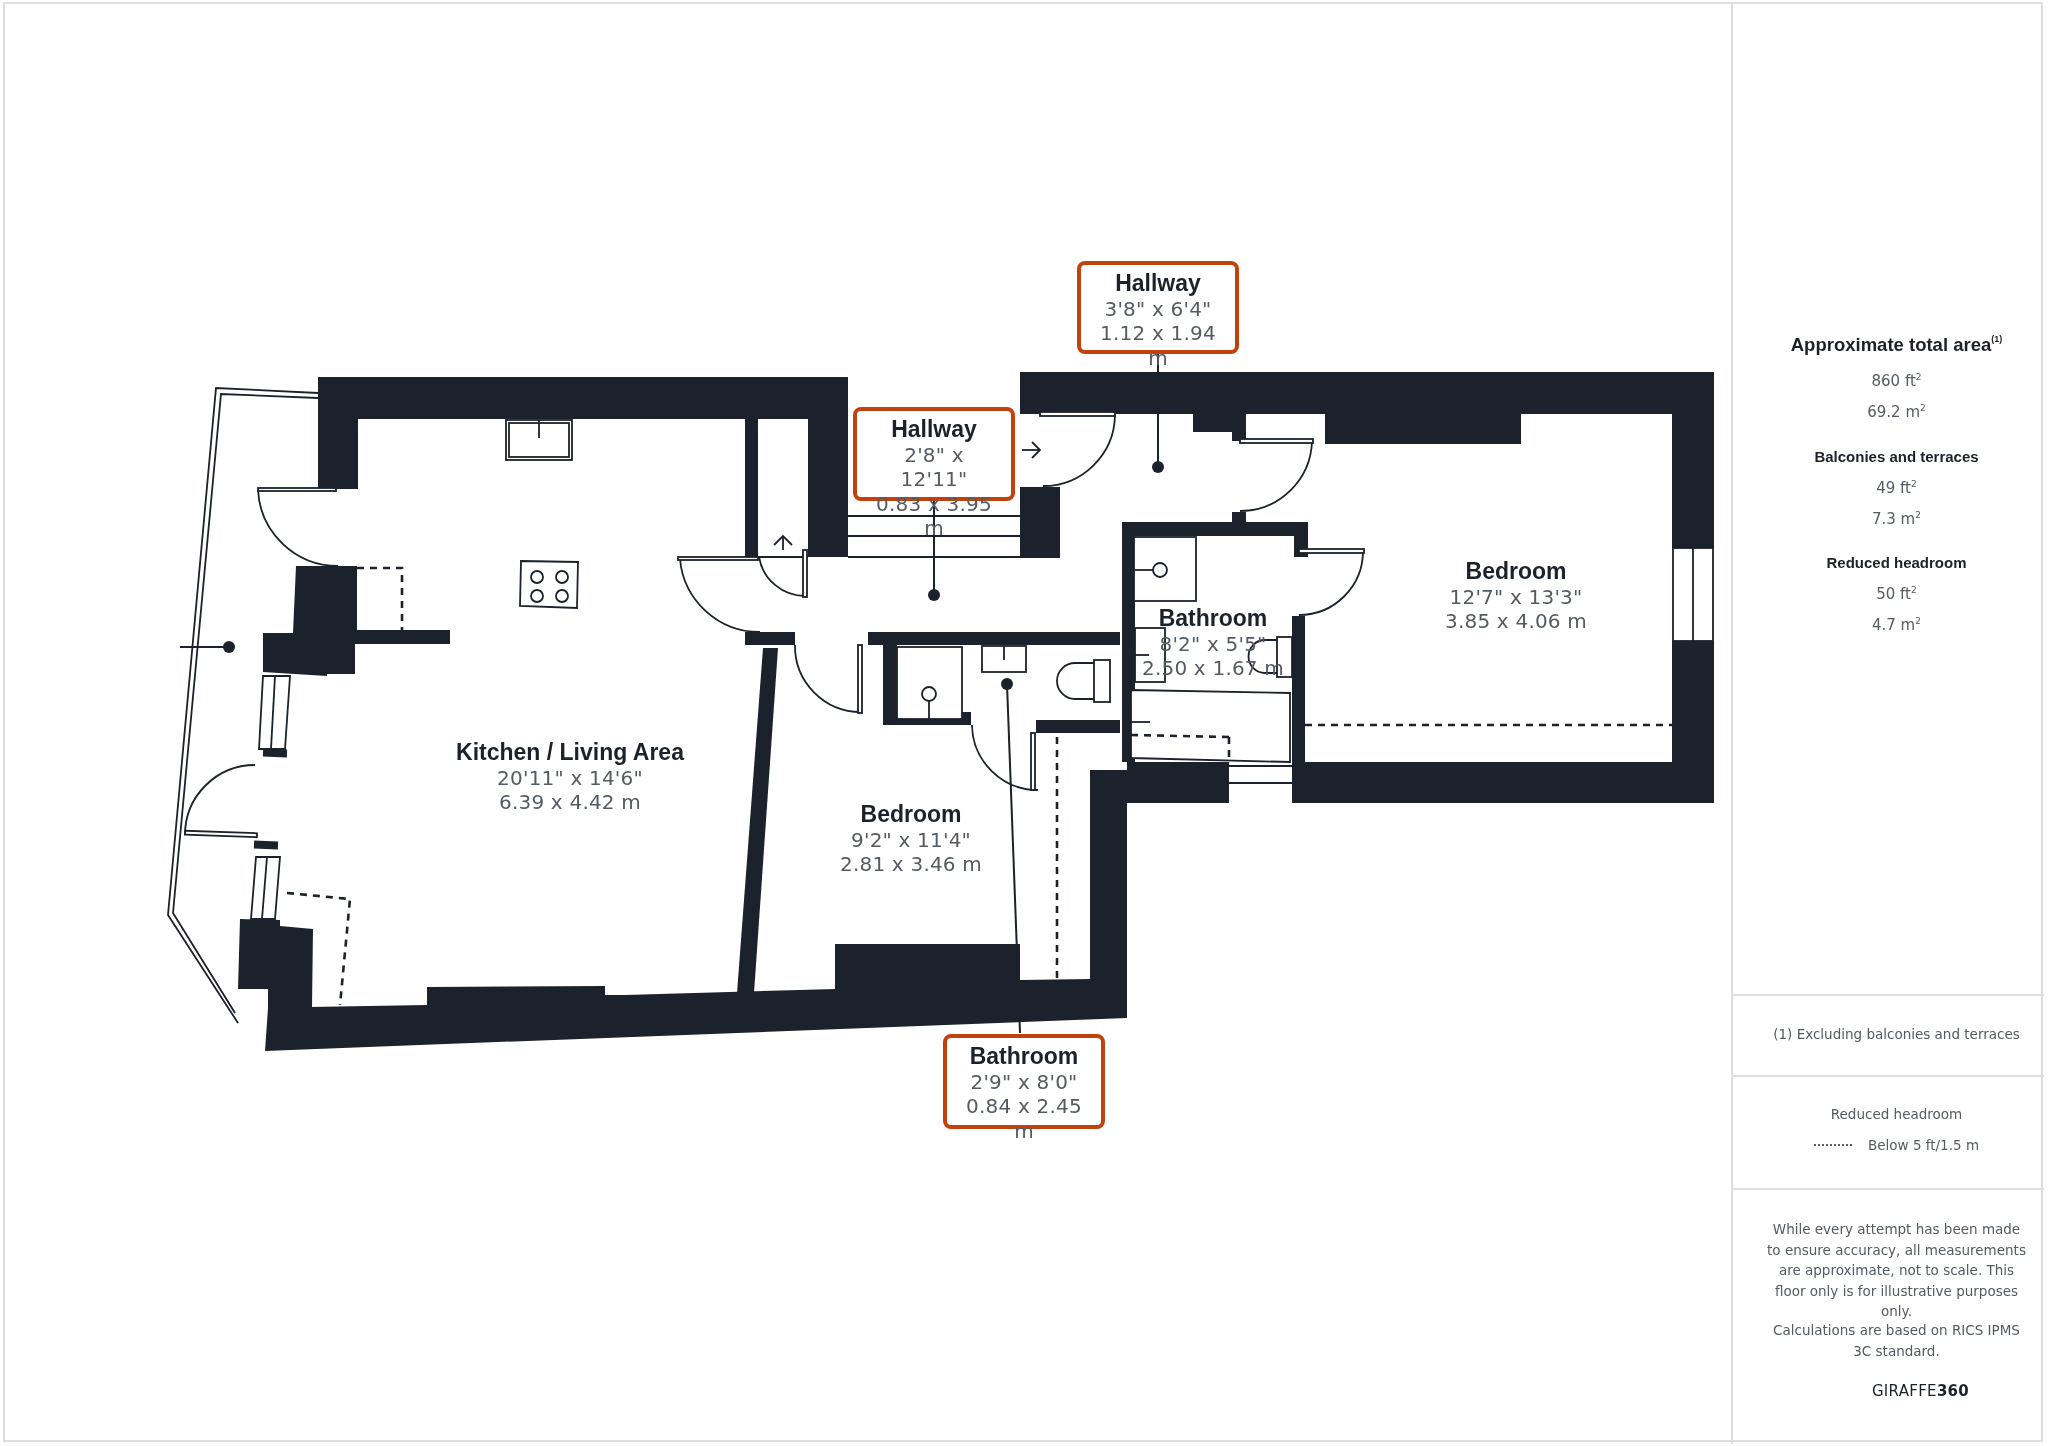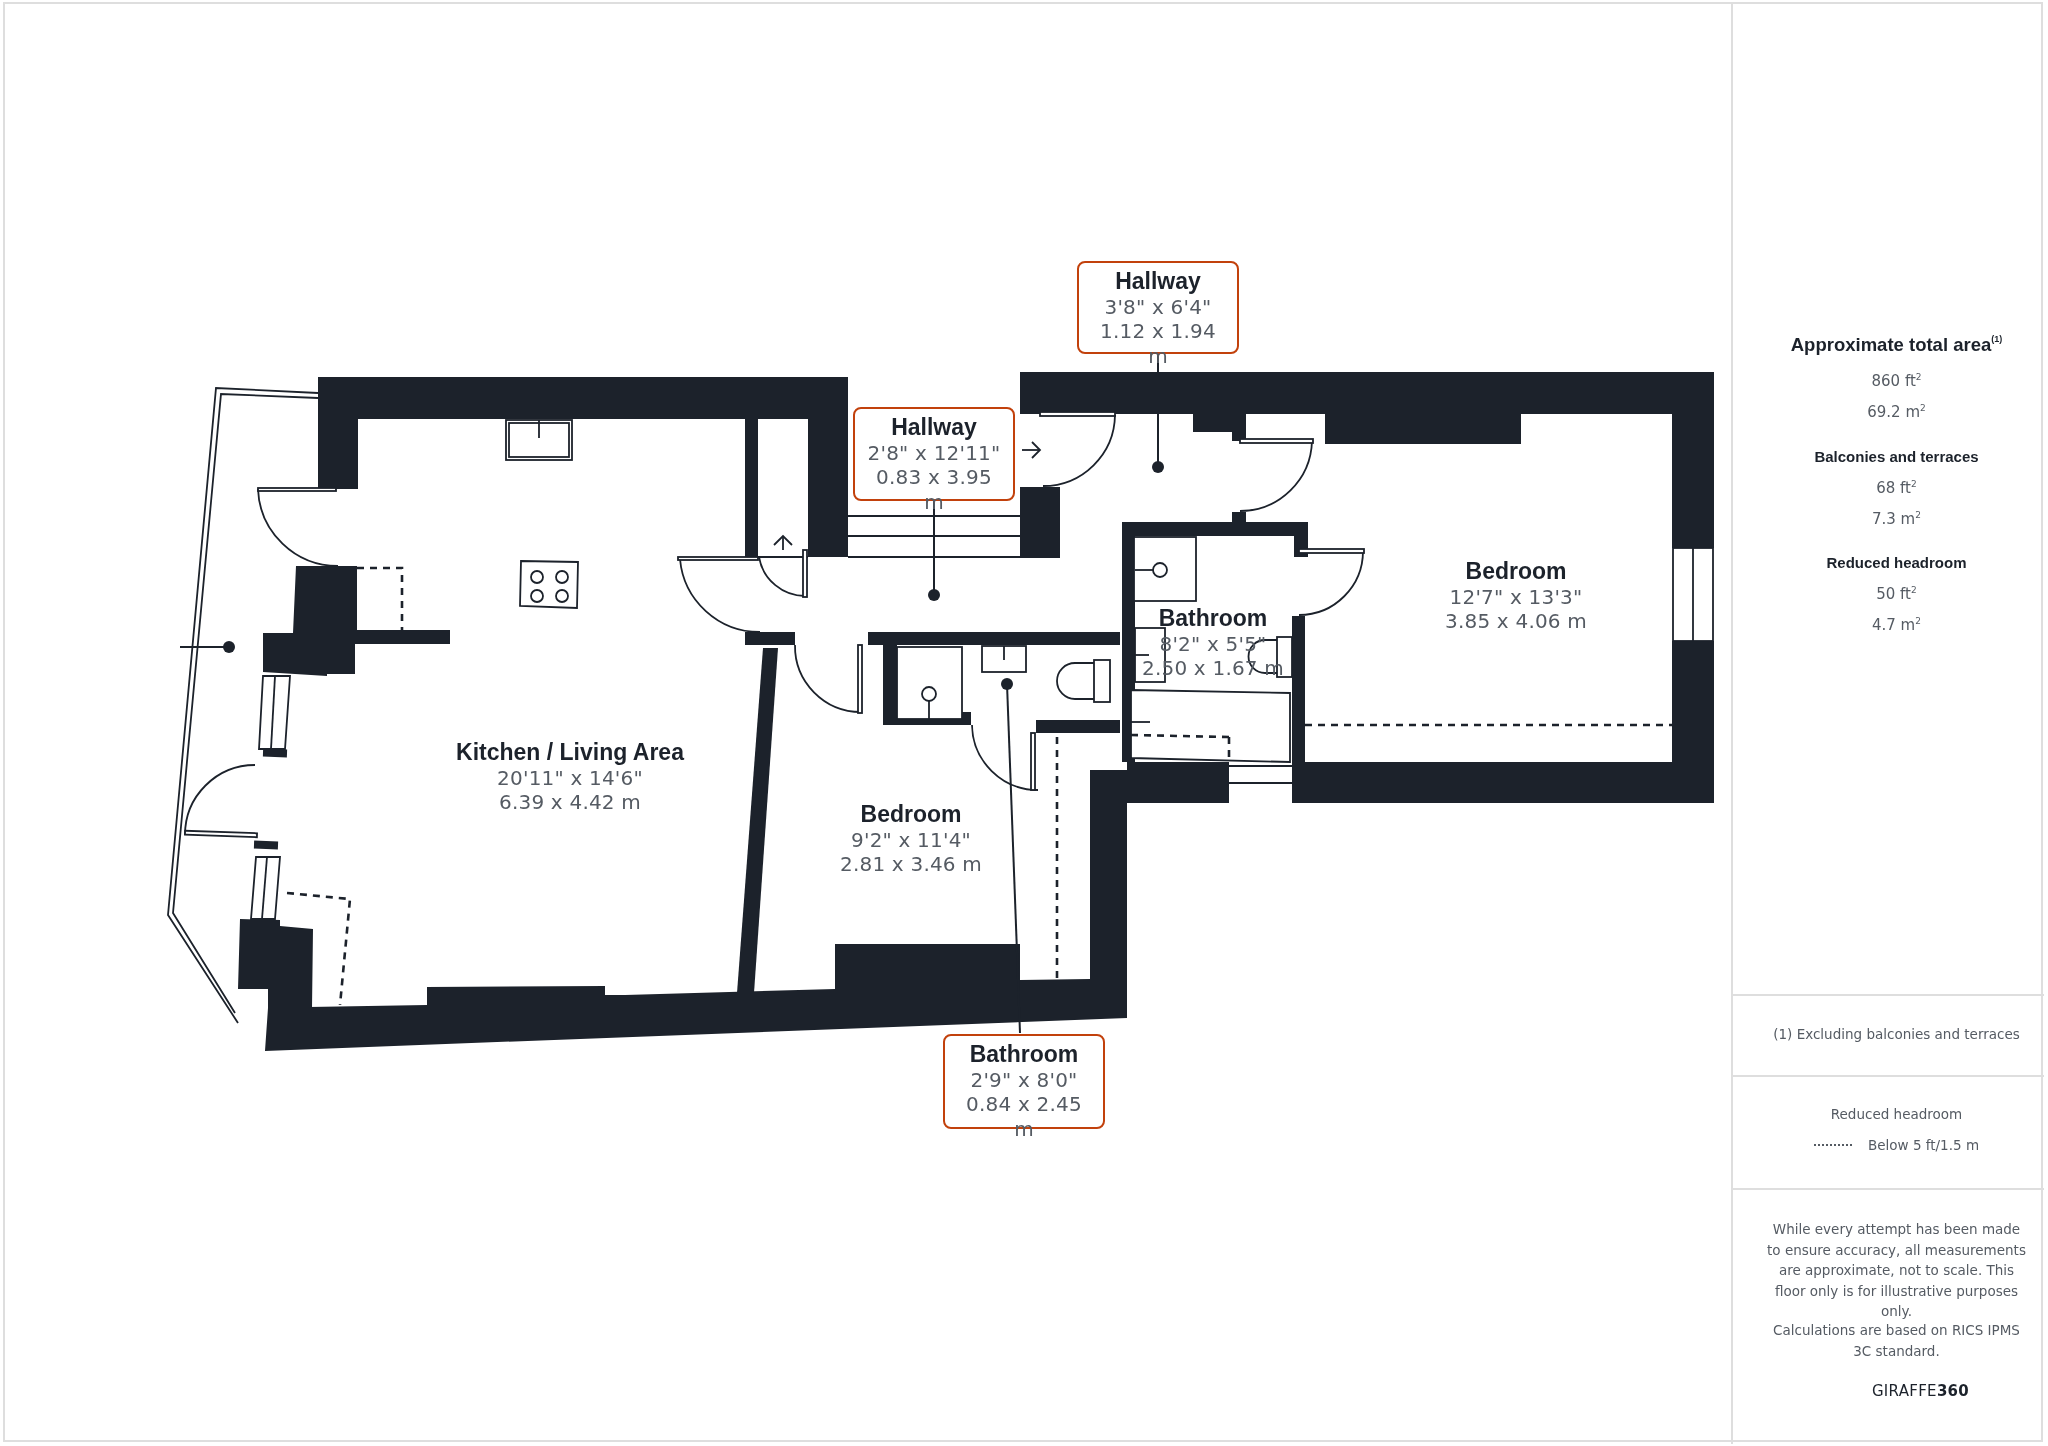--- a/index.html
+++ b/index.html
@@ -11,21 +11,21 @@
     .plan { position:absolute; left:0; top:0; width:1731px; height:1446px; }
     .plan svg { position:absolute; left:0; top:0; }
     .wall { fill:#1c222b; }
     .thin { fill:none; stroke:#1c222b; stroke-width:1.8; }
     .dbl { fill:#fff; stroke:#1c222b; stroke-width:1.8; }
     .dash { fill:none; stroke:#1c222b; stroke-width:2.6; stroke-dasharray:7 6; }
     .lead { stroke:#1c222b; stroke-width:2; }
     .dot { fill:#1c222b; }
 
     .label { position:absolute; text-align:center; line-height:1.22; }
-    .label.boxed { background:#fff; border:2px solid #c2410c; border-radius:8px; padding:4px 12px; box-sizing:border-box; }
+    .label.boxed { background:#fff; border:4px solid #c2410c; border-radius:8px; padding:4px 12px; box-sizing:border-box; }
     .room-name { font-family:"Liberation Sans", sans-serif; font-weight:700; font-size:23px; color:#1c222b; display:block; }
     .room-dim { font-family:"DejaVu Sans", sans-serif; font-size:20px; color:#555b63; display:block; letter-spacing:0.2px; }
 
     .panel { position:absolute; left:1733px; top:0; width:311px; height:1446px; }
     .panel .sec { position:absolute; left:0; width:311px; text-align:center;margin-left:8px; }
     .area-title { font-family:"Liberation Sans", sans-serif; font-weight:700; font-size:18.5px; color:#1c222b; }
     .area-title sup { font-size:9px; font-weight:700; vertical-align:top; }
     .area-sub { font-family:"Liberation Sans", sans-serif; font-weight:700; font-size:15px; color:#1c222b; }
     .area-val { font-family:"DejaVu Sans", sans-serif; font-size:15px; color:#555b63; line-height:27px; }
     .area-val sup { font-size:9px; }
@@ -250,21 +250,21 @@
 
 <div class="panel">
   <div class="sec" style="top:334px;">
     <div class="area-title"><span>Approximate total area</span><sup>(1)</sup></div>
     <div class="area-val" style="margin-top:8px;"><span>860 ft</span><sup>2</sup></div>
     <div class="area-val"><span>69.2 m</span><sup>2</sup></div>
   </div>
 
   <div class="sec" style="top:448px;">
     <div class="area-sub">Balconies and terraces</div>
-    <div class="area-val" style="margin-top:6px;"><span>68 ft</span><sup>2</sup></div>
+    <div class="area-val" style="margin-top:6px;"><span>49 ft</span><sup>2</sup></div>
     <div class="area-val"><span>7.3 m</span><sup>2</sup></div>
   </div>
 
   <div class="sec" style="top:554px;">
     <div class="area-sub">Reduced headroom</div>
     <div class="area-val" style="margin-top:6px;"><span>50 ft</span><sup>2</sup></div>
     <div class="area-val"><span>4.7 m</span><sup>2</sup></div>
   </div>
 
   <div class="hsep" style="top:994px;"></div>

